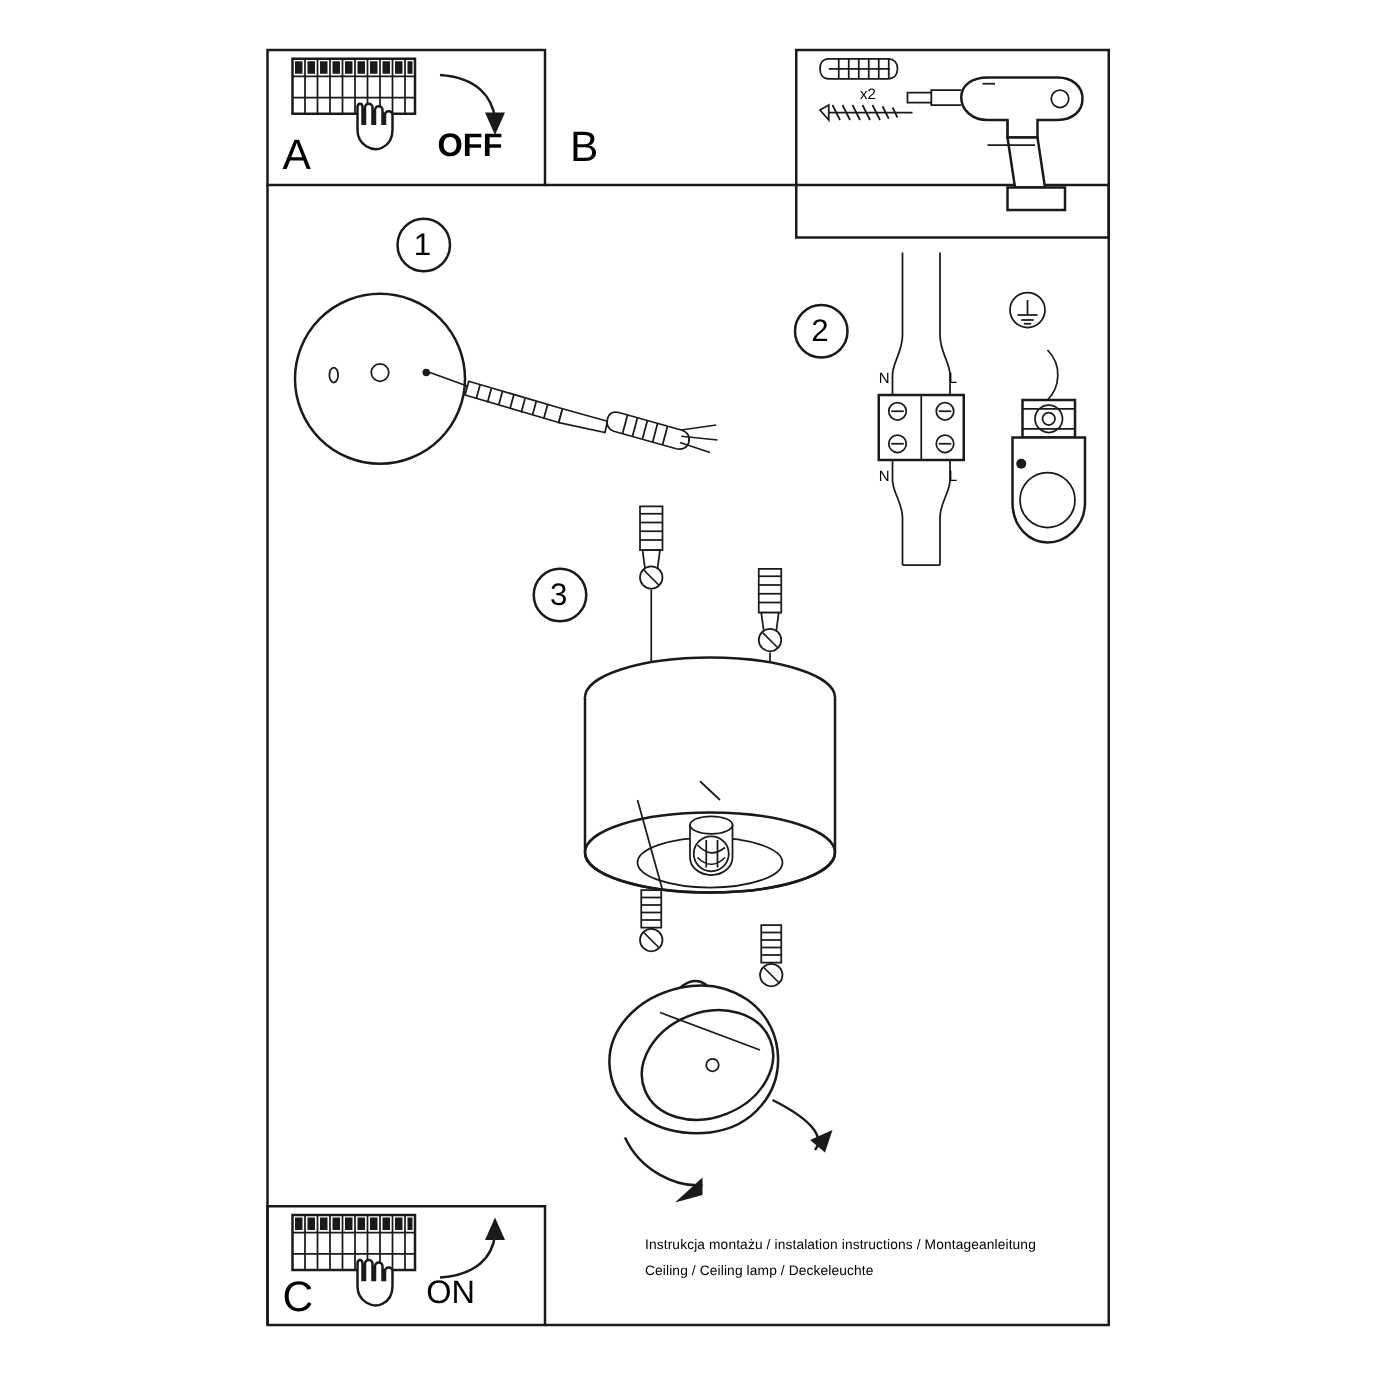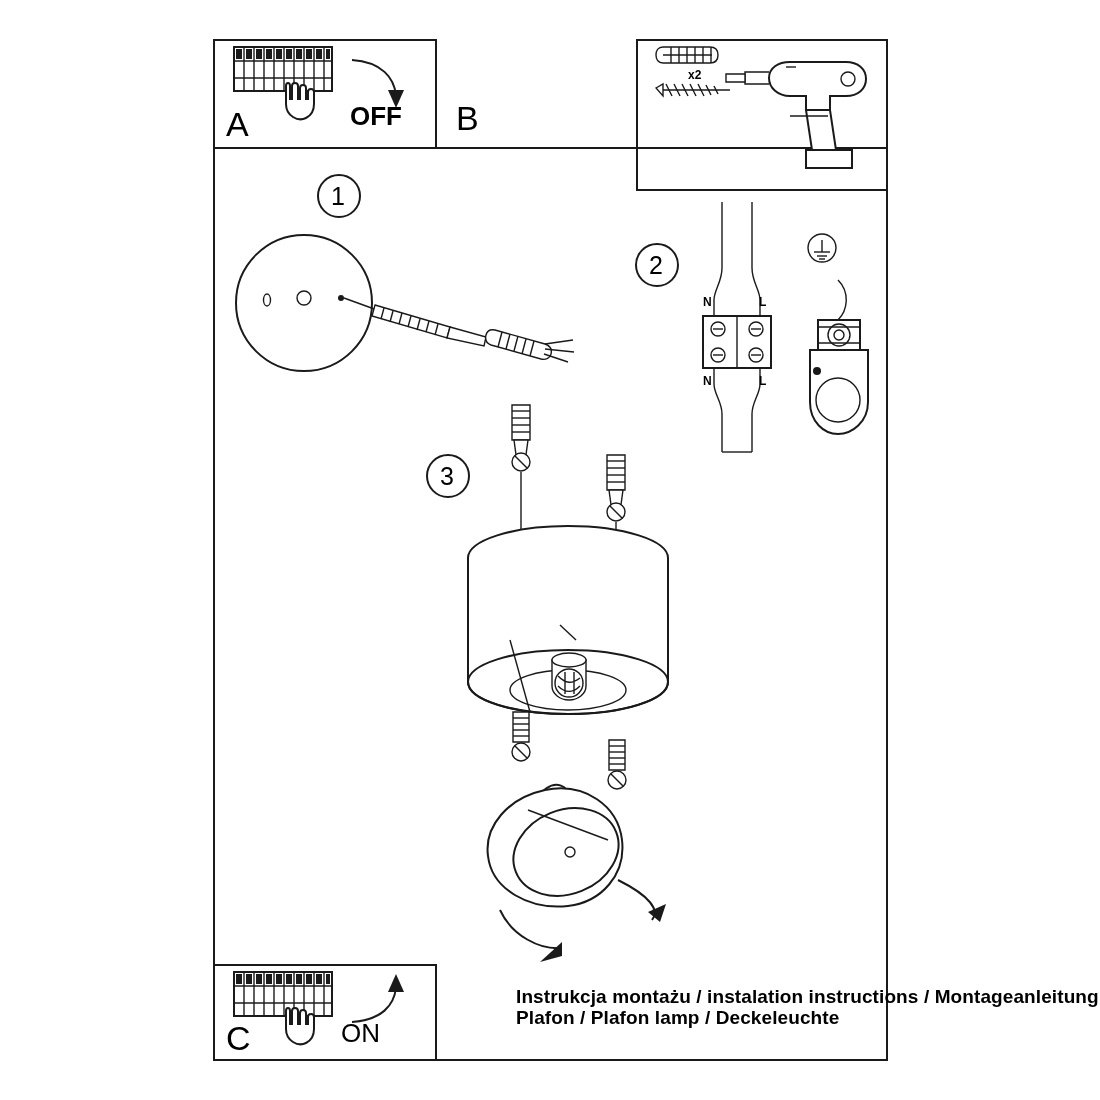--- a/index.html
+++ b/index.html
@@ -24,21 +24,20 @@
   .svg-layer {
     position: absolute;
     left: 0; top: 0;
     width: 1100px;
     height: 1100px;
   }
   .lbl {
     position: absolute;
     font-family: "Liberation Sans", sans-serif;
     white-space: pre;
-    font-weight: bold;
   }
   .big-letter {
     font-size: 34px;
     font-weight: 400;
   }
   .state-word {
     font-size: 26px;
     font-weight: 400;
   }
   .step-num {
@@ -46,24 +45,23 @@
     font-weight: 400;
   }
   .tiny {
     font-size: 12px;
   }
   .term {
     font-size: 12px;
   }
   .caption {
     position: absolute;
-    font-size: 19px;
+    font-size: 11px;
     line-height: 21px;
     letter-spacing: 0.1px;
-    font-weight: bold;
   }
 </style>
 </head>
 <body>
 
 <div id="sheet">
 
   <svg class="svg-layer" viewBox="0 0 1100 1100" xmlns="http://www.w3.org/2000/svg">
     <defs>
       <style>
@@ -377,15 +375,15 @@
   <div class="lbl step-num" style="left:331px; top:182px;">1</div>
   <div class="lbl step-num" style="left:649px; top:251px;">2</div>
   <div class="lbl step-num" style="left:440px; top:462px;">3</div>
 
   <div class="lbl term" style="left:703px; top:295px;">N</div>
   <div class="lbl term" style="left:759px; top:295px;">L</div>
   <div class="lbl term" style="left:703px; top:374px;">N</div>
   <div class="lbl term" style="left:759px; top:374px;">L</div>
 
   <div class="caption" style="left:516px; top:986px;">Instrukcja montażu / instalation instructions / Montageanleitung</div>
-  <div class="caption" style="left:516px; top:1007px;">Plafon / Plafon lamp / Deckeleuchte</div>
+  <div class="caption" style="left:516px; top:1007px;">Ceiling / Ceiling lamp / Deckeleuchte</div>
 
 </div>
 
 </body></html>

